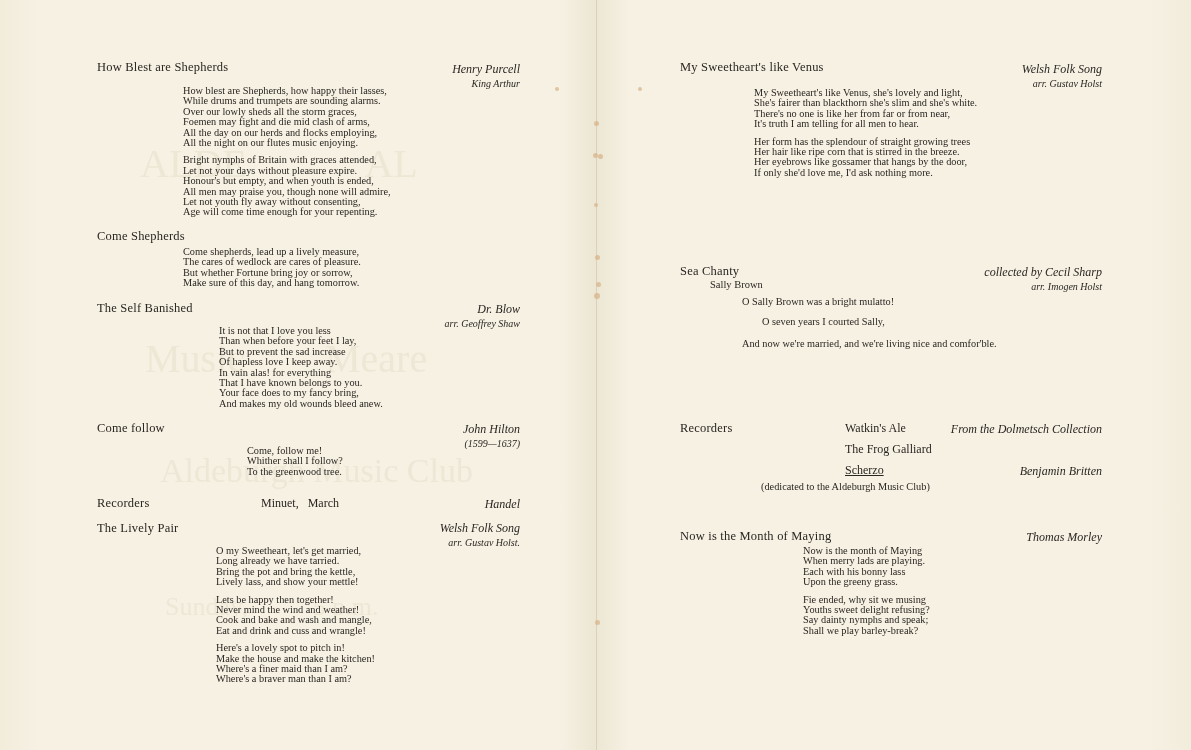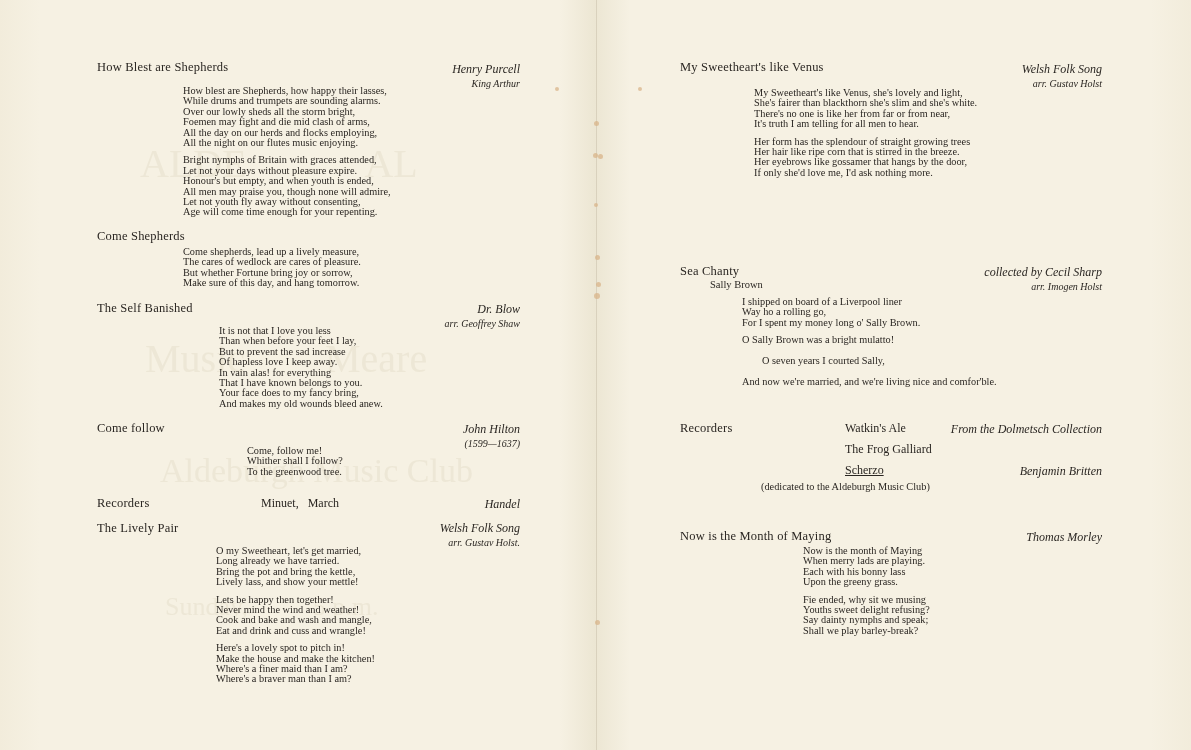--- a/index.html
+++ b/index.html
@@ -58,21 +58,21 @@
   <div class="item" style="top:60px;">
     <div class="title">How Blest are Shepherds</div>
     <div class="credit" style="top:2px;">
       <span class="c1">Henry Purcell</span>
       <span class="c2">King Arthur</span>
     </div>
     <div class="verse" style="left:86px;top:26px;">
       <div class="stanza">
         <span class="line">How blest are Shepherds, how happy their lasses,</span>
         <span class="line">While drums and trumpets are sounding alarms.</span>
-        <span class="line">Over our lowly sheds all the storm bright,</span>
+        <span class="line">Over our lowly sheds all the storm graces,</span>
         <span class="line">Foemen may fight and die mid clash of arms,</span>
         <span class="line">All the day on our herds and flocks employing,</span>
         <span class="line">All the night on our flutes music enjoying.</span>
       </div>
       <div class="stanza">
         <span class="line">Bright nymphs of Britain with graces attended,</span>
         <span class="line">Let not your days without pleasure expire.</span>
         <span class="line">Honour's but empty, and when youth is ended,</span>
         <span class="line">All men may praise you, though none will admire,</span>
         <span class="line">Let not youth fly away without consenting,</span>
@@ -190,25 +190,20 @@
   </div>
 
   <div class="item" style="top:264px;">
     <div class="title">Sea Chanty</div>
     <div class="subtitle" style="left:30px;top:15px;">Sally Brown</div>
     <div class="credit" style="top:1px;">
       <span class="c1">collected by Cecil Sharp</span>
       <span class="c2">arr. Imogen Holst</span>
     </div>
     <div class="verse" style="left:62px;top:33px;">
-      <div class="stanza">
-        <span class="line">I shipped on board of a Liverpool liner</span>
-        <span class="line">Way ho a rolling go,</span>
-        <span class="line">For I spent my money long o' Sally Brown.</span>
-      </div>
       <div class="stanza" style="margin-bottom:10px;">
         <span class="line">O Sally Brown was a bright mulatto!</span>
       </div>
       <div class="stanza" style="margin-bottom:11px;padding-left:20px;">
         <span class="line">O seven years I courted Sally,</span>
       </div>
       <div class="stanza">
         <span class="line">And now we're married, and we're living nice and comfor'ble.</span>
       </div>
     </div>

